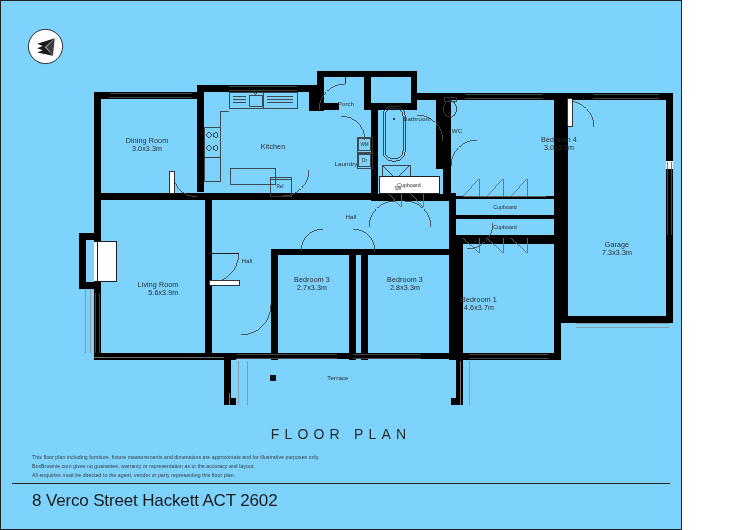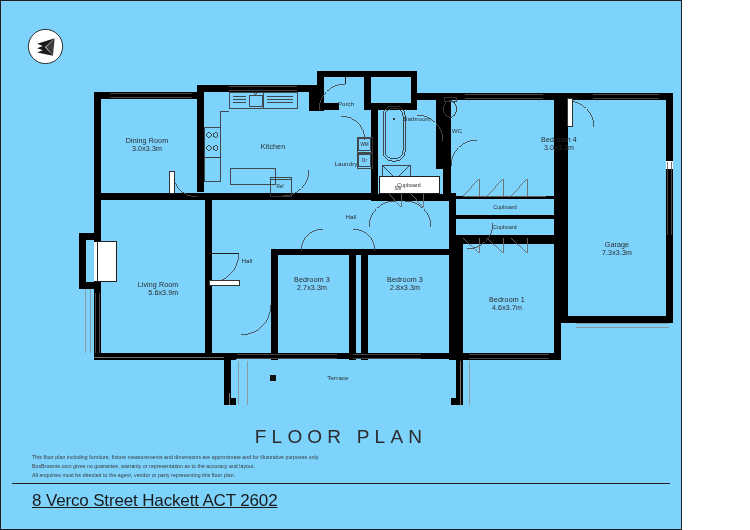--- a/index.html
+++ b/index.html
@@ -55,21 +55,21 @@
   .tiny-lbl { font-size: 4.6px; letter-spacing: 0px; }
   .cup-lbl { font-size: 5.2px; letter-spacing: .1px; }
 
   
   #plan-title {
     position: absolute;
     left: 0;
     right: 0;
     top: 425px;
     text-align: center;
-    font-size: 19px;
+    font-size: 14px;
     letter-spacing: 5.2px;
     color: #2b2b2b;
   }
   #disclaimer {
     position: absolute;
     left: 31px;
     top: 452px;
     font-size: 5.2px;
     line-height: 1.75;
     color: #3a3a3a;
@@ -84,21 +84,20 @@
     height: 1px;
     background: #231f20;
   }
   #address {
     position: absolute;
     left: 31px;
     top: 490px;
     font-size: 17px;
     letter-spacing: -.15px;
     color: #1a1a1a;
-    text-decoration: underline;
   }
 </style>
 </head>
 <body>
 
 <div id="page">
 
   <svg id="compass" viewBox="0 0 40 40">
     <circle cx="20" cy="20" r="18.5" fill="#ffffff" stroke="#231f20" stroke-width="1"></circle>
     <path d="M30 11 L11 17 L17 19.5 L11 22 L17 24 L11 26.5 L28 30 L19.5 20.5 Z" fill="#1a1a1a"></path>
@@ -407,21 +406,21 @@
   <div class="lbl room-lbl" style="left:311px; top:283px;">
     <span class="nm">Bedroom 3</span>
     <span class="dm">2.7x3.3m</span>
   </div>
 
   <div class="lbl room-lbl" style="left:404px; top:283px;">
     <span class="nm">Bedroom 3</span>
     <span class="dm">2.8x3.3m</span>
   </div>
 
-  <div class="lbl room-lbl" style="left:506px; top:303px;text-align:center;">
+  <div class="lbl room-lbl" style="left:478px; top:303px;text-align:center;">
     <span class="nm">Bedroom 1</span>
     <span class="dm">4.6x3.7m</span>
   </div>
 
   <div class="lbl small-lbl" style="left:337px; top:377px;">
     <span class="nm">Terrace</span>
   </div>
 
   <div class="lbl tiny-lbl" style="left:363.5px; top:143.5px;">
     <span class="nm">WM</span>

